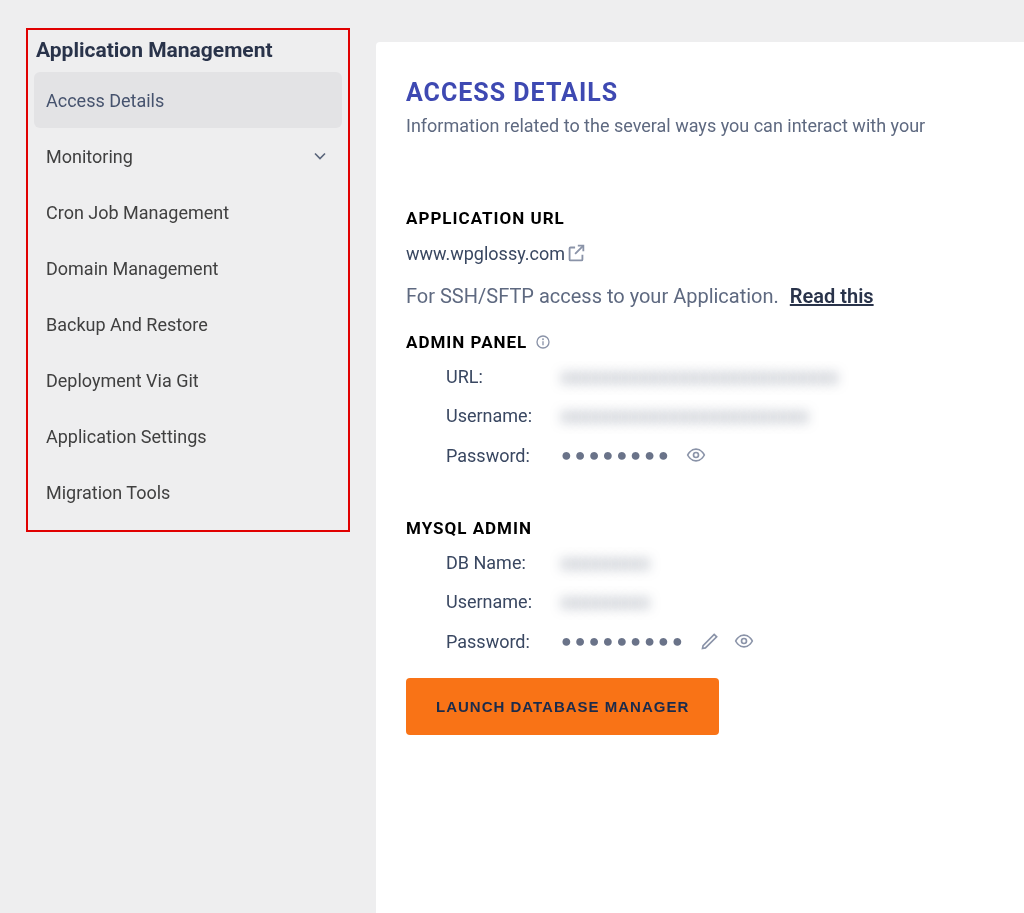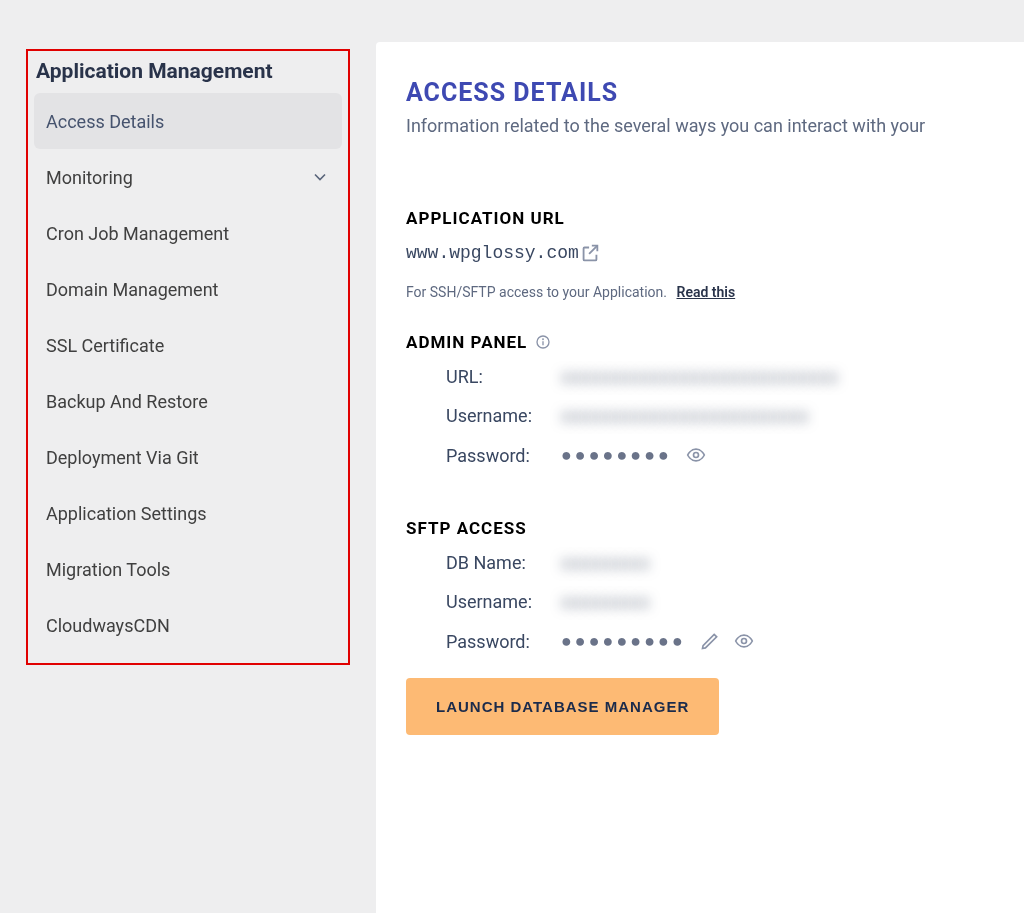--- a/index.html
+++ b/index.html
@@ -1,53 +1,53 @@
 <!DOCTYPE html>
 <html><head>
 <meta charset="utf-8">
 <style>
   html,body{margin:0;padding:0;background:#eeeeef;font-family:-apple-system,BlinkMacSystemFont,"Segoe UI",Roboto,Helvetica,Arial,sans-serif;color:#35425b;-webkit-font-smoothing:antialiased;}
   .page{width:1024px;height:913px;position:relative;overflow:hidden;}
   
   .sidebar{
-    position:absolute;left:26px;top:49px;width:324px;
+    position:absolute;left:26px;top:28px;width:324px;
     border:2px solid #e00000;background:#eeeeef;
     box-sizing:border-box;padding:6px 6px 10px 6px;
   }
   .sidebar-title{font-weight:700;font-size:21px;color:#29334a;padding:2px 8px 10px 2px;}
   .sidebar-item{
     box-sizing:border-box;height:56px;border-radius:6px;
     display:flex;align-items:center;padding:0 12px;
     font-size:18px;color:#404040;cursor:pointer;
     justify-content:space-between;
   }
   .sidebar-item.active{background:#e3e3e5;color:#46536e;}
   .chev{width:20px;height:20px;stroke:#5a657b;fill:none;stroke-width:2;}
   
   .main{
     position:absolute;left:376px;top:42px;right:0;bottom:0;
     background:#fff;border-radius:4px 0 0 0;padding:36px 22px 40px 30px;box-sizing:border-box;
   }
   .hdr{font-size:25px;font-weight:700;color:#3e49b2;letter-spacing:1px;margin-bottom:8px;}
   .sub{font-size:18px;color:#5e6980;margin-bottom:72px;white-space:nowrap;}
   .section-title{font-size:17px;font-weight:700;letter-spacing:1px;color:#000000;display:flex;align-items:center;gap:8px;margin-bottom:14px;}
-  .url-line{display:flex;align-items:center;gap:0;font-size:18px;color:#394761;margin-bottom:20px;font-family:Liberation Mono, monospace;}
+  .url-line{display:flex;align-items:center;gap:0;font-size:18px;color:#394761;margin-bottom:20px;}
   .ext-icon{width:22px;height:22px;stroke:#8a93a8;fill:none;stroke-width:2;}
-  .ssh-line{font-size:14px;color:#5e6980;margin-bottom:32px;}
+  .ssh-line{font-size:20px;color:#5e6980;margin-bottom:24px;}
   .ssh-line a{color:#29334a;font-weight:600;text-decoration:underline;margin-left:6px;}
   .info-icon{width:16px;height:16px;}
   .kv-row{display:flex;align-items:center;margin-bottom:18px;font-size:18px;margin-left:40px;}
   .kv-key{width:115px;color:#394761;}
   .kv-val{color:#394761;}
   .blur{color:transparent;text-shadow:0 0 12px rgba(100,110,130,0.9);letter-spacing:1px;}
   .dots{letter-spacing:3px;font-size:18px;color:#6a7389;display:inline-flex;align-items:center;gap:14px;}
   .icon-btn{width:20px;height:20px;stroke:#8a93a8;fill:none;stroke-width:2;cursor:pointer;}
   .spacer{height:34px;}
   .launch-btn{
-    margin-top:8px;display:inline-block;background:#fdba74;color:#1b2b4b;
+    margin-top:8px;display:inline-block;background:#f97316;color:#1b2b4b;
     font-weight:800;letter-spacing:1px;font-size:15px;
     padding:20px 30px;border:none;border-radius:4px;cursor:pointer;
   }
 </style>
 </head>
 <body>
 <div class="page">
 
 <div class="sidebar">
   <div class="sidebar-title">Application Management</div>
@@ -61,36 +61,30 @@
           <polyline points="6 9 12 15 18 9"></polyline>
         </svg>
   </div>
   <div class="sidebar-item">
     <span>Cron Job Management</span>
   </div>
   <div class="sidebar-item">
     <span>Domain Management</span>
   </div>
   <div class="sidebar-item">
-    <span>SSL Certificate</span>
-  </div>
-  <div class="sidebar-item">
     <span>Backup And Restore</span>
   </div>
   <div class="sidebar-item">
     <span>Deployment Via Git</span>
   </div>
   <div class="sidebar-item">
     <span>Application Settings</span>
   </div>
   <div class="sidebar-item">
     <span>Migration Tools</span>
-  </div>
-  <div class="sidebar-item">
-    <span>CloudwaysCDN</span>
   </div>
 </div>
 
 <div class="main">
   <div class="hdr">ACCESS DETAILS</div>
   <div class="sub">Information related to the several ways you can interact with your</div>
 
   
   <div class="section-title">
     <span>APPLICATION URL</span>
@@ -133,21 +127,21 @@
         <path d="M2 12s3.5-7 10-7 10 7 10 7-3.5 7-10 7S2 12 2 12z"></path>
             <circle cx="12" cy="12" r="3"></circle>
       </svg>
     </span>
   </div>
 
   <div class="spacer"></div>
 
   
   <div class="section-title">
-    <span>SFTP ACCESS</span>
+    <span>MYSQL ADMIN</span>
   </div>
   <div class="kv-row">
     <span class="kv-key">DB Name:</span>
     <span class="kv-val blur">xxxxxxxxx</span>
   </div>
   <div class="kv-row">
     <span class="kv-key">Username:</span>
     <span class="kv-val blur">xxxxxxxxx</span>
   </div>
   <div class="kv-row">

